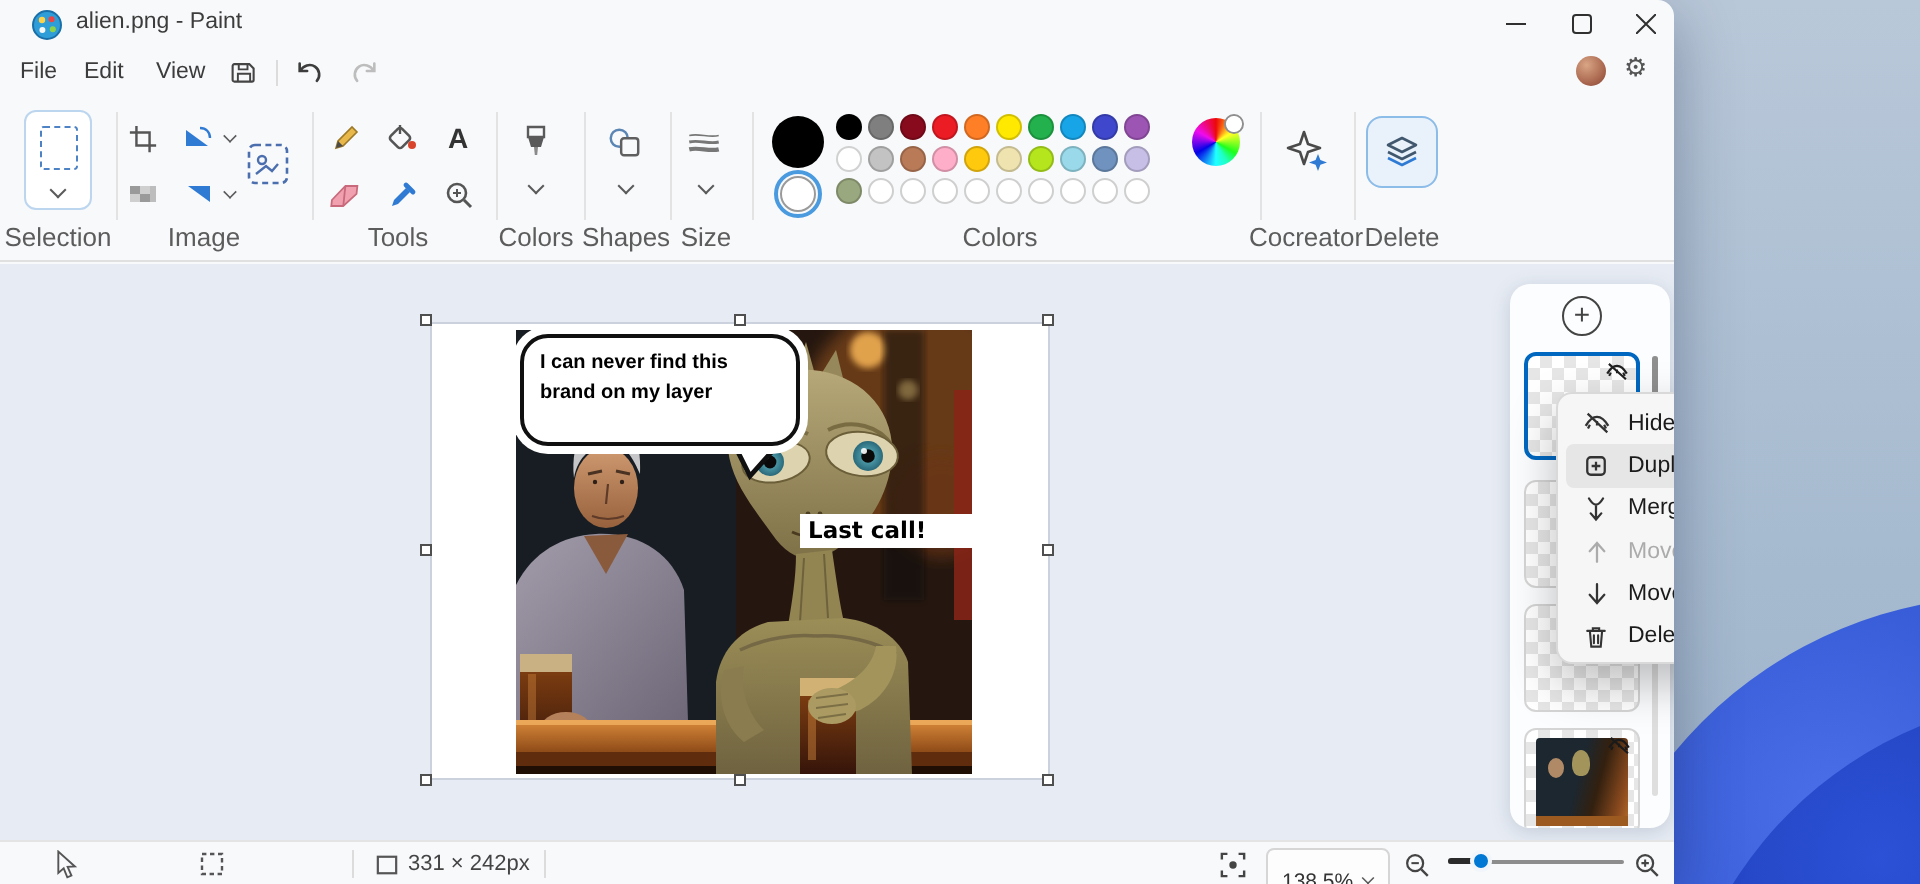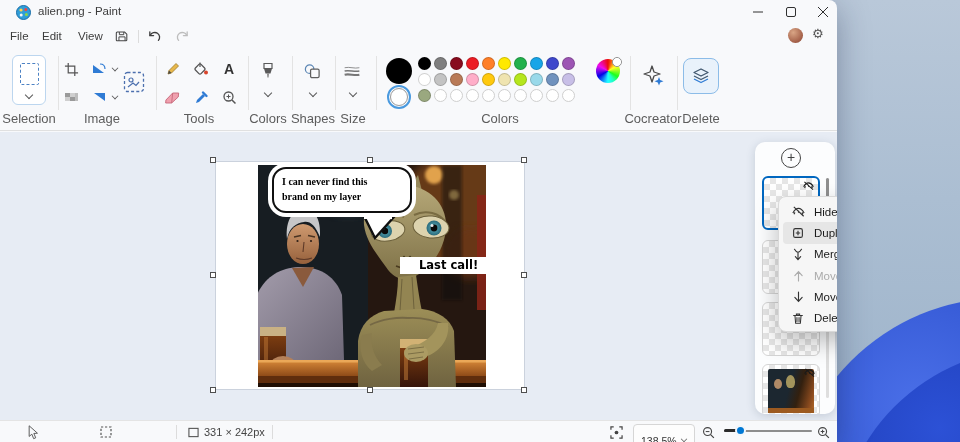--- a/index.html
+++ b/index.html
@@ -53,25 +53,25 @@
     filter:saturate(.85) brightness(1.05);}
   .color-wheel::after{content:"";position:absolute;right:-2px;top:-2px;width:8px;height:8px;border-radius:50%;background:#fff;border:1px solid #888;}
 
   
   .workarea{position:absolute;left:0;top:132px;width:100%;height:288px;background:#e7ecf4;}
 
   .canvas{position:absolute;left:216px;top:30px;width:308px;height:227px;background:#fff;box-shadow:0 0 0 1px rgba(120,130,150,.25);}
   .handle{position:absolute;width:6px;height:6px;background:#fff;border:1px solid #4f4f4f;}
 
   .photo{position:absolute;left:42px;top:3px;width:228px;height:222px;overflow:hidden;}
-  .bubble{position:absolute;left:2px;top:2px;width:140px;height:46px;background:#fff;border:2.5px solid #101010;border-radius:14px;
-    box-shadow:0 0 0 4px #fff;padding:5px 8px;font-family:Liberation Serif, serif;font-weight:bold;font-size:10px;line-height:1.5;color:#000;z-index:3;margin-left:12px;}
+  .bubble{position:absolute;left:2px;top:2px;width:140px;height:56px;background:#fff;border:2.5px solid #101010;border-radius:14px;
+    box-shadow:0 0 0 4px #fff;padding:5px 8px;font-family:Liberation Sans, sans-serif;font-weight:bold;font-size:10px;line-height:1.5;color:#000;z-index:3;}
   .bubble-tail{position:absolute;left:104px;top:50px;z-index:2;}
   .caption{position:absolute;left:142px;top:92px;width:86px;height:17px;background:#fff;color:#000;
-    font-family:"DejaVu Sans",sans-serif;font-weight:bold;font-size:11.5px;line-height:17px;padding-left:19px;z-index:3;}
+    font-family:"DejaVu Sans",sans-serif;font-weight:bold;font-size:11.5px;line-height:17px;padding-left:4px;z-index:3;}
 
   
   .layers-panel{position:absolute;left:755px;top:10px;width:80px;height:272px;background:#fcfdfe;border-radius:10px;
     box-shadow:0 2px 10px rgba(40,60,90,.18);overflow:hidden;}
   .add-layer{position:absolute;left:26px;top:6px;width:20px;height:20px;border:1.4px solid #444;border-radius:50%;
     text-align:center;line-height:17px;font-size:14px;color:#444;}
   .checker{background-color:#fff;background-image:
     linear-gradient(45deg,#e6e6e6 25%,transparent 25%,transparent 75%,#e6e6e6 75%),
     linear-gradient(45deg,#e6e6e6 25%,transparent 25%,transparent 75%,#e6e6e6 75%);
     background-size:12px 12px;background-position:0 0,6px 6px;}

